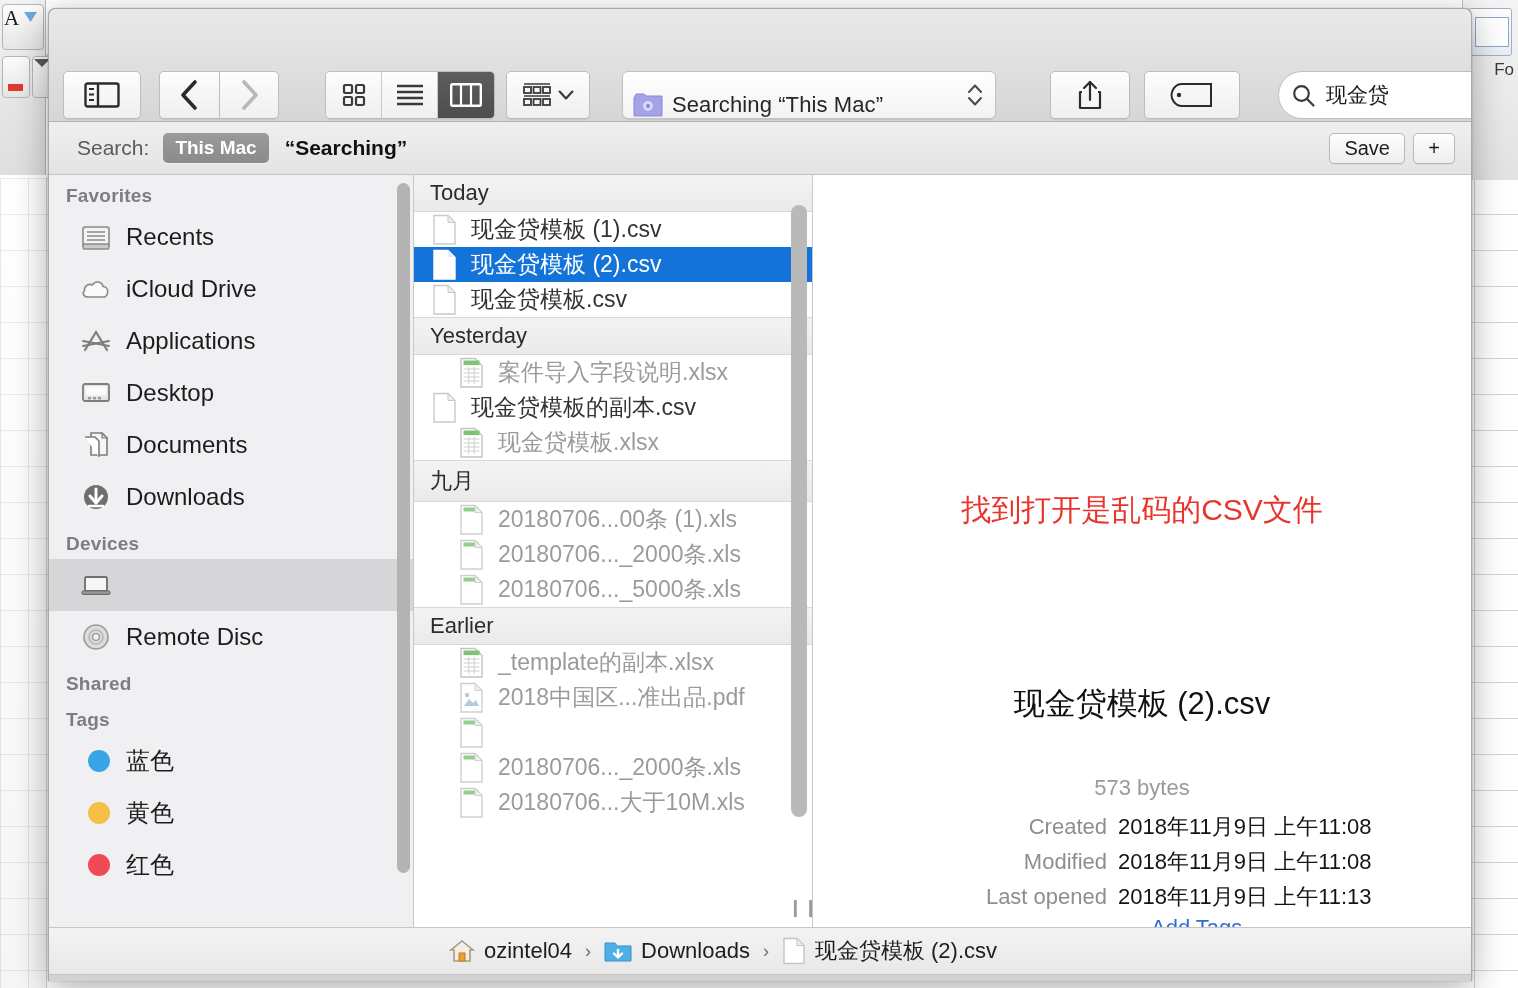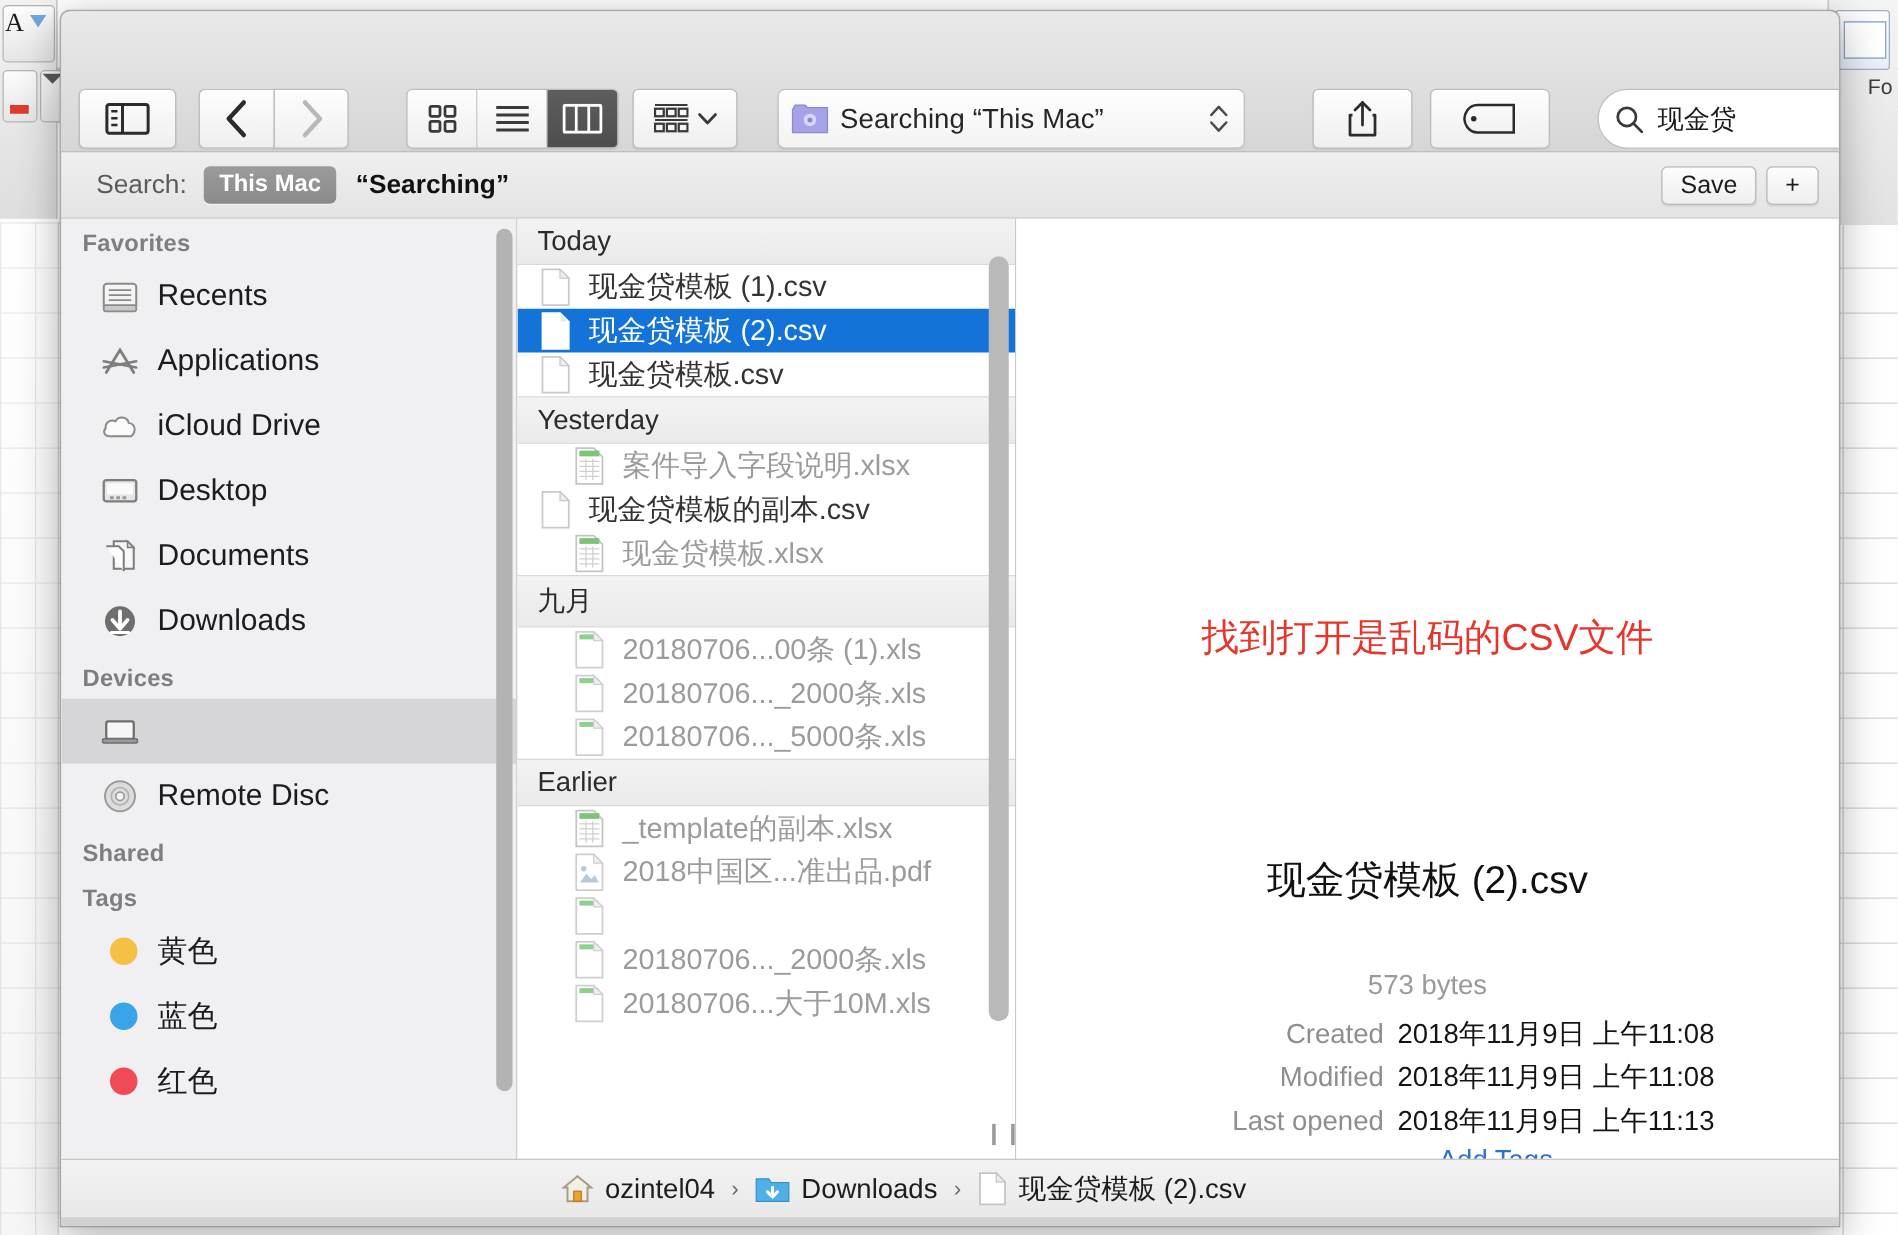--- a/index.html
+++ b/index.html
@@ -59,21 +59,21 @@
   .seg{ position:absolute; display:flex; border:1px solid #bdbdbd; border-radius:5px; overflow:hidden;
     box-shadow:0 1px 1px rgba(0,0,0,.07); }
   .seg > div{ width:56px; height:46px; display:flex; align-items:center; justify-content:center;
     background:linear-gradient(#fdfdfd,#efefef); border-right:1px solid #c9c9c9; cursor:default;}
   .seg > div:last-child{ border-right:none; }
   .seg > div.active{ background:linear-gradient(#5e5e5e,#4d4d4d); }
 
   .path-pop{
     position:absolute; left:573px; top:62px; width:374px; height:48px;
     background:linear-gradient(#fefefe,#f3f3f3); border:1px solid #c2c2c2; border-radius:6px;
-    display:flex; align-items:center; padding:0 10px; gap:9px;
+    display:flex; align-items:flex-end; padding:0 10px; gap:9px;
     box-shadow:0 1px 1px rgba(0,0,0,.08);
   }
   .path-pop .lbl{ font-size:22px; color:#262626; letter-spacing:.1px;}
   .path-pop .stepper{ position:absolute; right:12px; top:50%; transform:translateY(-50%);
      display:flex; flex-direction:column; gap:3px; align-items:center; color:#555; }
 
   .searchfield{
     position:absolute; left:1229px; top:62px; width:242px; height:48px;
     background:#fff; border:1px solid #bfbfbf; border-radius:24px;
     display:flex; align-items:center; padding:0 12px; gap:10px;
@@ -333,34 +333,34 @@
                 <line x1="6" y1="13" x2="24" y2="13" stroke="#8a8a8a" stroke-width="1.4"></line>
                 <line x1="6" y1="17" x2="24" y2="17" stroke="#8a8a8a" stroke-width="1.4"></line>
                 <rect x="2" y="21" width="26" height="5" rx="1.6" fill="#c9c9c9" stroke="#8a8a8a" stroke-width="1.4"></rect>
               </svg>
             </span>
                  <span>Recents</span>
                </div>
           <div class="side-item">
                  <span class="side-ico">
               <svg width="30" height="28" viewBox="0 0 30 28">
+                <path d="M7 22 C2.5 22 1 18.5 3.5 15.6 C3 11 7.5 8 11.5 10 C13.5 5.5 21 6 22 11.5 C27 11.6 28.5 18 24 22 Z" fill="#fafafa" stroke="#8a8a8a" stroke-width="1.6" stroke-linejoin="round"></path>
+              </svg>
+            </span>
+                 <span>iCloud Drive</span>
+               </div>
+          <div class="side-item">
+                 <span class="side-ico">
+              <svg width="30" height="28" viewBox="0 0 30 28">
                 <path d="M4 23 L15 5 L26 23" fill="none" stroke="#7d7d7d" stroke-width="2.2" stroke-linecap="round"></path>
                 <line x1="2" y1="14" x2="28" y2="19" stroke="#7d7d7d" stroke-width="2" stroke-linecap="round"></line>
                 <line x1="2" y1="19" x2="28" y2="14" stroke="#7d7d7d" stroke-width="2" stroke-linecap="round"></line>
               </svg>
             </span>
                  <span>Applications</span>
-               </div>
-          <div class="side-item">
-                 <span class="side-ico">
-              <svg width="30" height="28" viewBox="0 0 30 28">
-                <path d="M7 22 C2.5 22 1 18.5 3.5 15.6 C3 11 7.5 8 11.5 10 C13.5 5.5 21 6 22 11.5 C27 11.6 28.5 18 24 22 Z" fill="#fafafa" stroke="#8a8a8a" stroke-width="1.6" stroke-linejoin="round"></path>
-              </svg>
-            </span>
-                 <span>iCloud Drive</span>
                </div>
           <div class="side-item">
                  <span class="side-ico">
               <svg width="30" height="28" viewBox="0 0 30 28">
                 <rect x="2" y="5" width="26" height="17" rx="2" fill="#e6e6e6" stroke="#7d7d7d" stroke-width="1.8"></rect>
                 <rect x="4.5" y="7.5" width="21" height="9" fill="#fafafa"></rect>
                 <rect x="7" y="18" width="3" height="2.4" fill="#9a9a9a"></rect>
                 <rect x="12" y="18" width="3" height="2.4" fill="#9a9a9a"></rect>
                 <rect x="17" y="18" width="3" height="2.4" fill="#9a9a9a"></rect>
               </svg>
@@ -404,29 +404,29 @@
                 <circle cx="15" cy="14" r="7" fill="none" stroke="#b3b3b3" stroke-width="1.4"></circle>
                 <circle cx="15" cy="14" r="3.4" fill="#f4f4f4" stroke="#9a9a9a" stroke-width="1.4"></circle>
               </svg>
             </span>
                  <span>Remote Disc</span>
                </div>
           <div class="side-head">Shared</div>
           <div class="side-head">Tags</div>
           <div class="side-item">
                  <span class="side-ico">
+              <span class="tag-dot" style="background:#39a5e8"></span>
+            </span>
+                 <span>蓝色</span>
+               </div>
+          <div class="side-item">
+                 <span class="side-ico">
               <span class="tag-dot" style="background:#f5c046"></span>
             </span>
                  <span>黄色</span>
-               </div>
-          <div class="side-item">
-                 <span class="side-ico">
-              <span class="tag-dot" style="background:#39a5e8"></span>
-            </span>
-                 <span>蓝色</span>
                </div>
           <div class="side-item">
                  <span class="side-ico">
               <span class="tag-dot" style="background:#ef4a56"></span>
             </span>
                  <span>红色</span>
                </div>
         </div>
       <div class="side-scroll"></div>
     </div>

